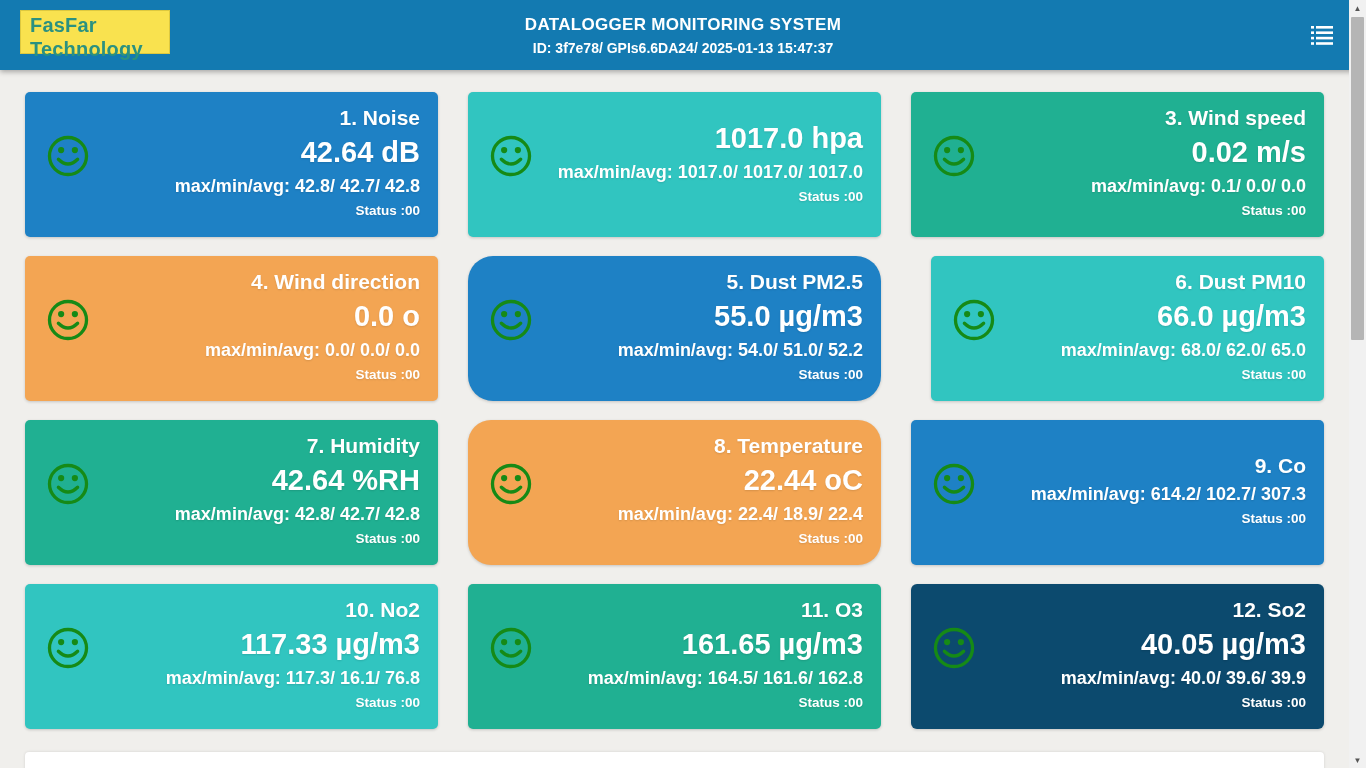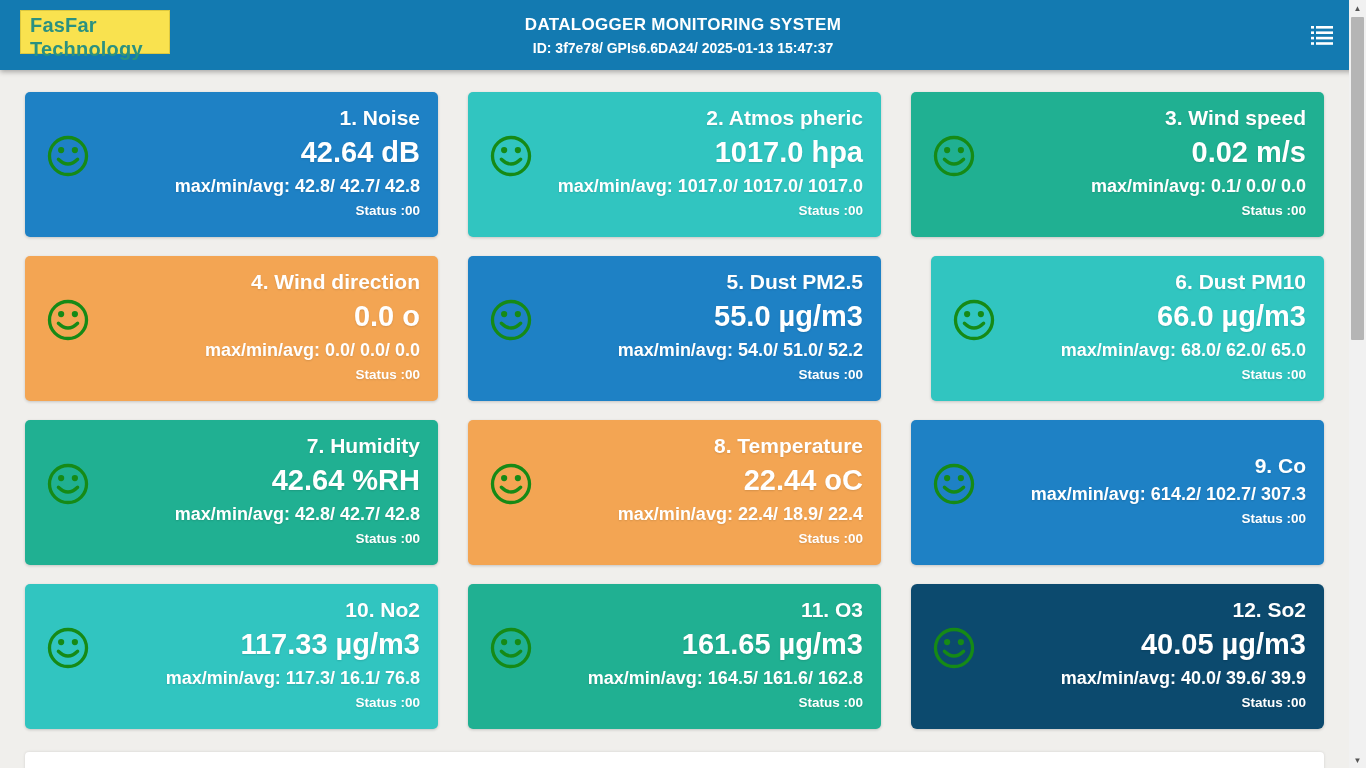--- a/index.html
+++ b/index.html
@@ -166,21 +166,20 @@
   <div class="card" style="background: rgb(49, 197, 192);">
     <span class="smiley" style="color: rgb(22, 138, 22);">
       <svg viewBox="0 0 48 48" width="44" height="44">
           <circle cx="24" cy="24" r="20.2" fill="none" stroke="currentColor" stroke-width="3.6"></circle>
           <circle cx="16.5" cy="17.5" r="3.4" fill="currentColor"></circle>
           <circle cx="31.5" cy="17.5" r="3.4" fill="currentColor"></circle>
           <path d="M13.5 27.5 Q24 38 34.5 27.5" fill="none" stroke="currentColor" stroke-width="3.6" stroke-linecap="round"></path>
         </svg>
     </span>
     <div class="card-text">
-      <div class="card-title">2. Atmos pheric</div>
       <div class="card-value">1017.0 hpa</div>
       <div class="card-stats">max/min/avg: 1017.0/ 1017.0/ 1017.0</div>
       <div class="card-status">Status :00</div>
     </div>
   </div>
 
   <div class="card" style="background: rgb(32, 176, 146); padding-left: 23px;">
     <span class="smiley" style="color: rgb(22, 138, 22);">
       <svg viewBox="0 0 48 48" width="44" height="44">
           <circle cx="24" cy="24" r="20.2" fill="none" stroke="currentColor" stroke-width="3.6"></circle>
@@ -207,21 +206,21 @@
         </svg>
     </span>
     <div class="card-text">
       <div class="card-title">4. Wind direction</div>
       <div class="card-value">0.0 o</div>
       <div class="card-stats">max/min/avg: 0.0/ 0.0/ 0.0</div>
       <div class="card-status">Status :00</div>
     </div>
   </div>
 
-  <div class="card" style="background: rgb(30, 129, 197);">
+  <div class="card" style="background: rgb(30, 129, 197); border-radius: 25px;">
     <span class="smiley" style="color: rgb(22, 138, 22);">
       <svg viewBox="0 0 48 48" width="44" height="44">
           <circle cx="24" cy="24" r="20.2" fill="none" stroke="currentColor" stroke-width="3.6"></circle>
           <circle cx="16.5" cy="17.5" r="3.4" fill="currentColor"></circle>
           <circle cx="31.5" cy="17.5" r="3.4" fill="currentColor"></circle>
           <path d="M13.5 27.5 Q24 38 34.5 27.5" fill="none" stroke="currentColor" stroke-width="3.6" stroke-linecap="round"></path>
         </svg>
     </span>
     <div class="card-text">
       <div class="card-title">5. Dust PM2.5</div>
@@ -258,21 +257,21 @@
         </svg>
     </span>
     <div class="card-text">
       <div class="card-title">7. Humidity</div>
       <div class="card-value">42.64 %RH</div>
       <div class="card-stats">max/min/avg: 42.8/ 42.7/ 42.8</div>
       <div class="card-status">Status :00</div>
     </div>
   </div>
 
-  <div class="card" style="background: rgb(243, 165, 83);">
+  <div class="card" style="background: rgb(243, 165, 83); border-radius: 23px;">
     <span class="smiley" style="color: rgb(22, 138, 22);">
       <svg viewBox="0 0 48 48" width="44" height="44">
           <circle cx="24" cy="24" r="20.2" fill="none" stroke="currentColor" stroke-width="3.6"></circle>
           <circle cx="16.5" cy="17.5" r="3.4" fill="currentColor"></circle>
           <circle cx="31.5" cy="17.5" r="3.4" fill="currentColor"></circle>
           <path d="M13.5 27.5 Q24 38 34.5 27.5" fill="none" stroke="currentColor" stroke-width="3.6" stroke-linecap="round"></path>
         </svg>
     </span>
     <div class="card-text">
       <div class="card-title">8. Temperature</div>

